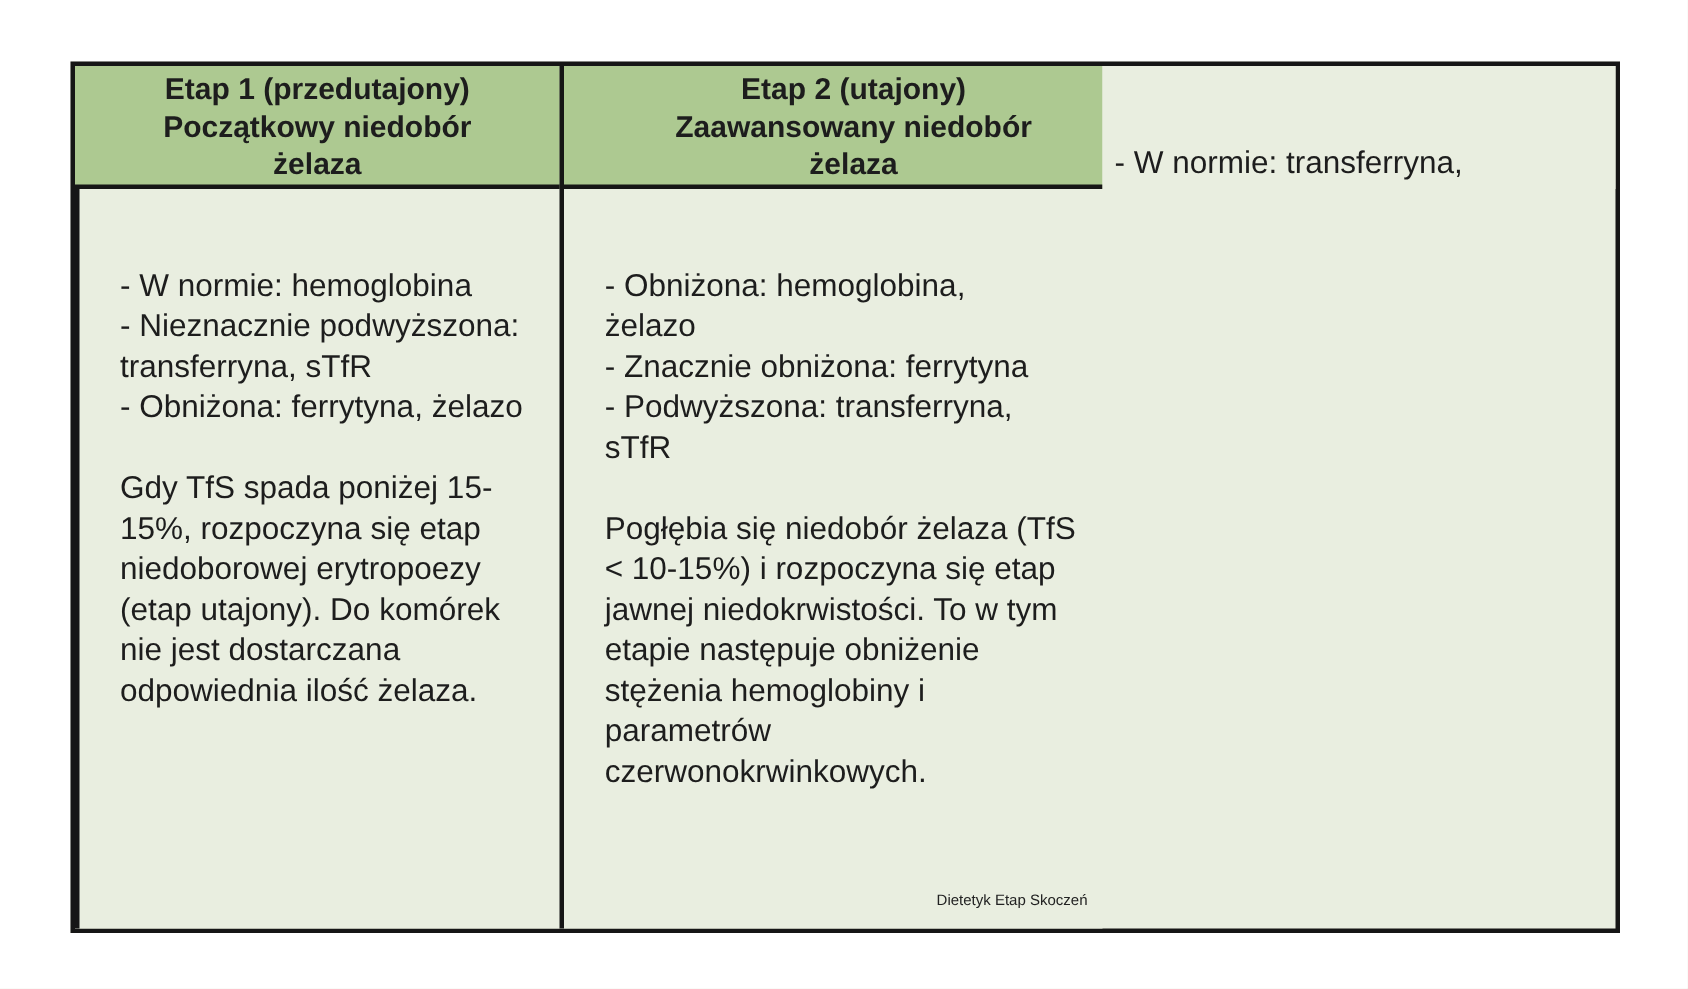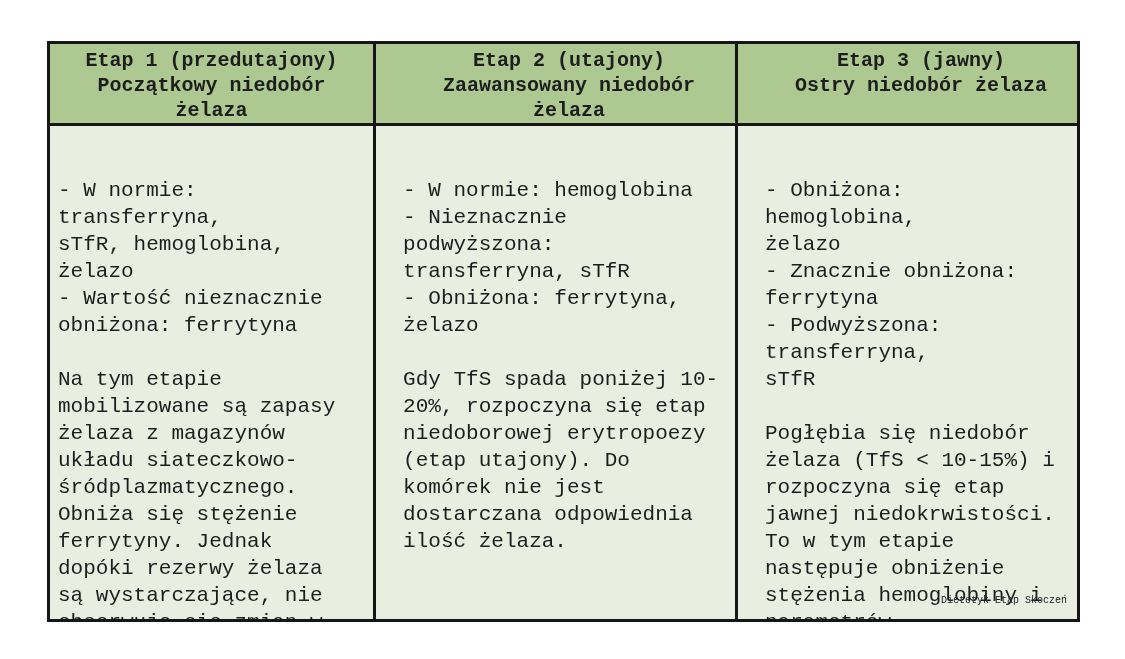--- a/index.html
+++ b/index.html
@@ -2,21 +2,21 @@
 <html style="--header-bg: #adc991; --body-bg: #e9eee0; --border: #161616; --text: #1d1d1d; --page-bg: #ffffff;"><head>
 <meta charset="utf-8">
 <style>
   :root {
     --header-bg: #adc991;
     --body-bg: #e9eee0;
     --border: #161616;
     --text: #1d1d1d;
     --page-bg: #ffffff;
   }
-  * { box-sizing: border-box; font-family: Liberation Mono, monospace; }
+  * { box-sizing: border-box; }
   html, body { margin: 0; padding: 0; }
   body {
     width: 1125px;
     height: 659px;
     background: var(--page-bg);
     font-family: "Liberation Sans", sans-serif;
     color: var(--text);
     overflow: hidden;
   }
   .page {
@@ -81,39 +81,37 @@
   <div class="stage-table">
 
     <div class="cell header-cell col1">Etap 1 (przedutajony)
 Początkowy niedobór
 żelaza</div>
 
     <div class="cell header-cell col2">Etap 2 (utajony)
 Zaawansowany niedobór
 żelaza</div>
 
-    <div class="cell header-cell col3">Etap 3 (jawny)
-Ostry niedobór żelaza</div>
 
     <div class="cell body-cell col1">
       <div class="cell-text">- W normie: transferryna,
 sTfR, hemoglobina, żelazo
 - Wartość nieznacznie
 obniżona: ferrytyna
 
 Na tym etapie mobilizowane są zapasy żelaza z magazynów układu siateczkowo-śródplazmatycznego. Obniża się stężenie ferrytyny. Jednak dopóki rezerwy żelaza są wystarczające, nie obserwuje się zmian w morfologii i w badaniach innych parametrów gospodarki żelazowej.</div>
     </div>
 
     <div class="cell body-cell col2">
       <div class="cell-text">- W normie: hemoglobina
 - Nieznacznie podwyższona:
 transferryna, sTfR
 - Obniżona: ferrytyna, żelazo
 
-Gdy TfS spada poniżej 10-20%, rozpoczyna się etap niedoborowej erytropoezy (etap utajony). Do komórek nie jest dostarczana odpowiednia ilość żelaza.</div>
+Gdy TfS spada poniżej 15-15%, rozpoczyna się etap niedoborowej erytropoezy (etap utajony). Do komórek nie jest dostarczana odpowiednia ilość żelaza.</div>
     </div>
 
     <div class="cell body-cell col3">
       <div class="cell-text">- Obniżona: hemoglobina,
 żelazo
 - Znacznie obniżona: ferrytyna
 - Podwyższona: transferryna,
 sTfR
 
 Pogłębia się niedobór żelaza (TfS &lt; 10-15%) i rozpoczyna się etap jawnej niedokrwistości. To w tym etapie następuje obniżenie stężenia hemoglobiny i parametrów czerwonokrwinkowych.</div>

